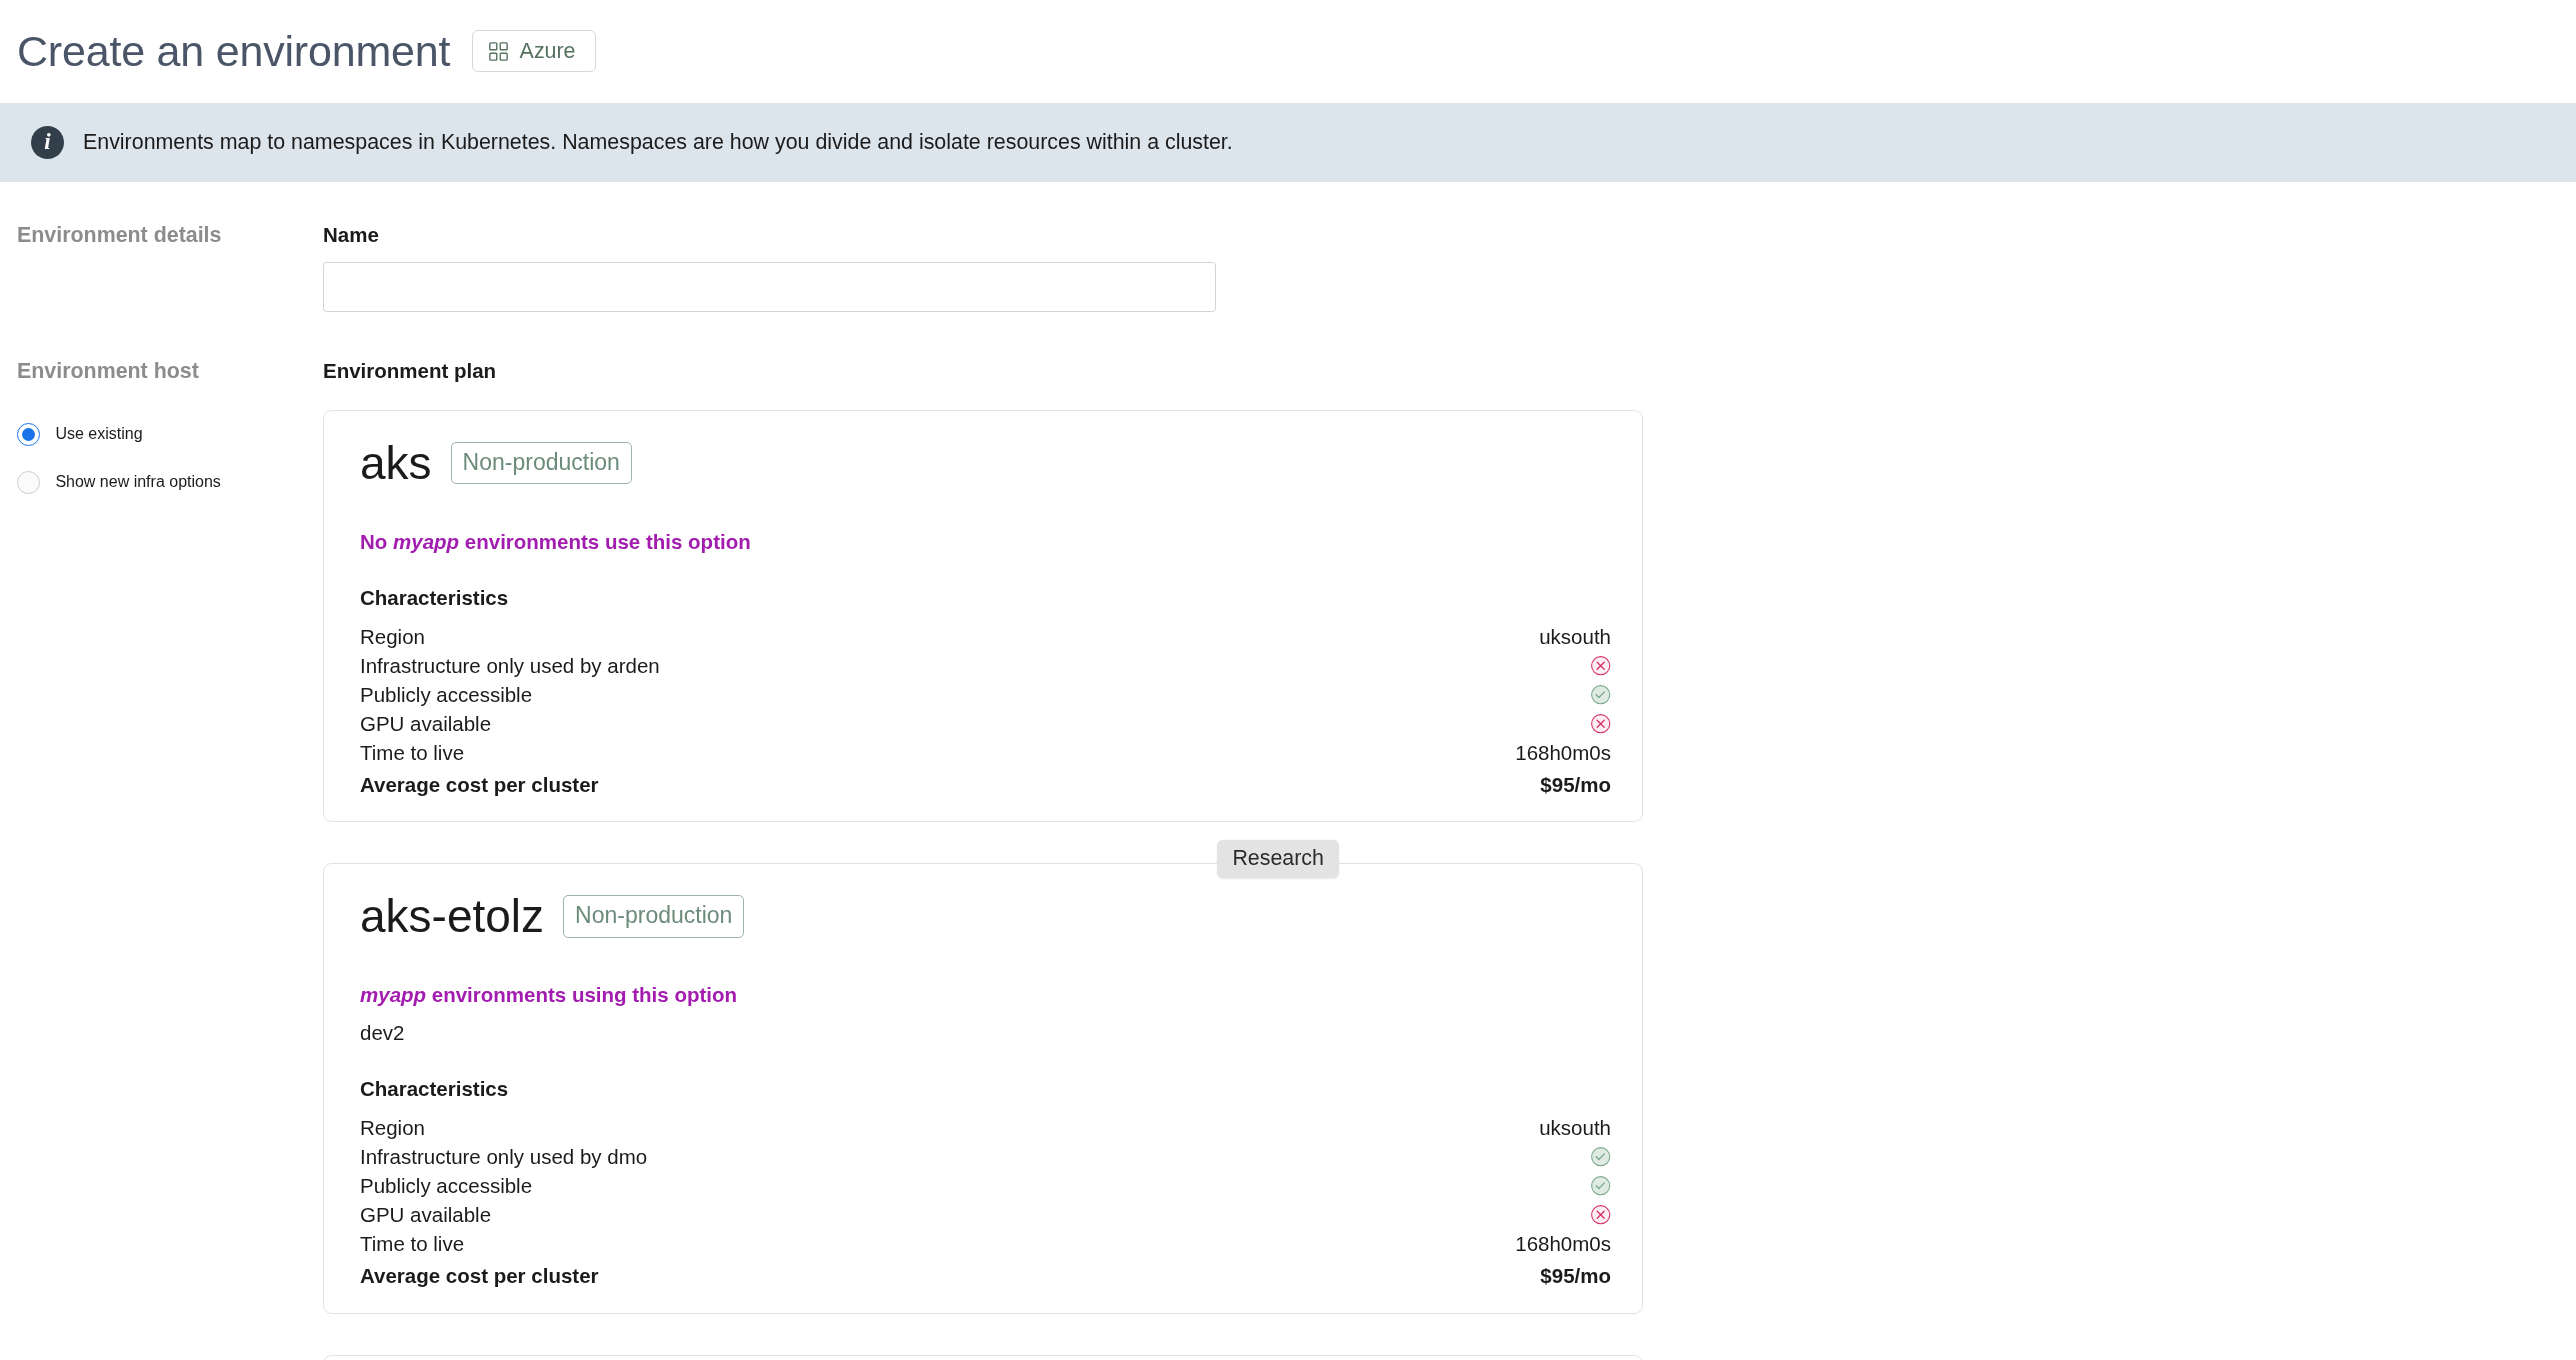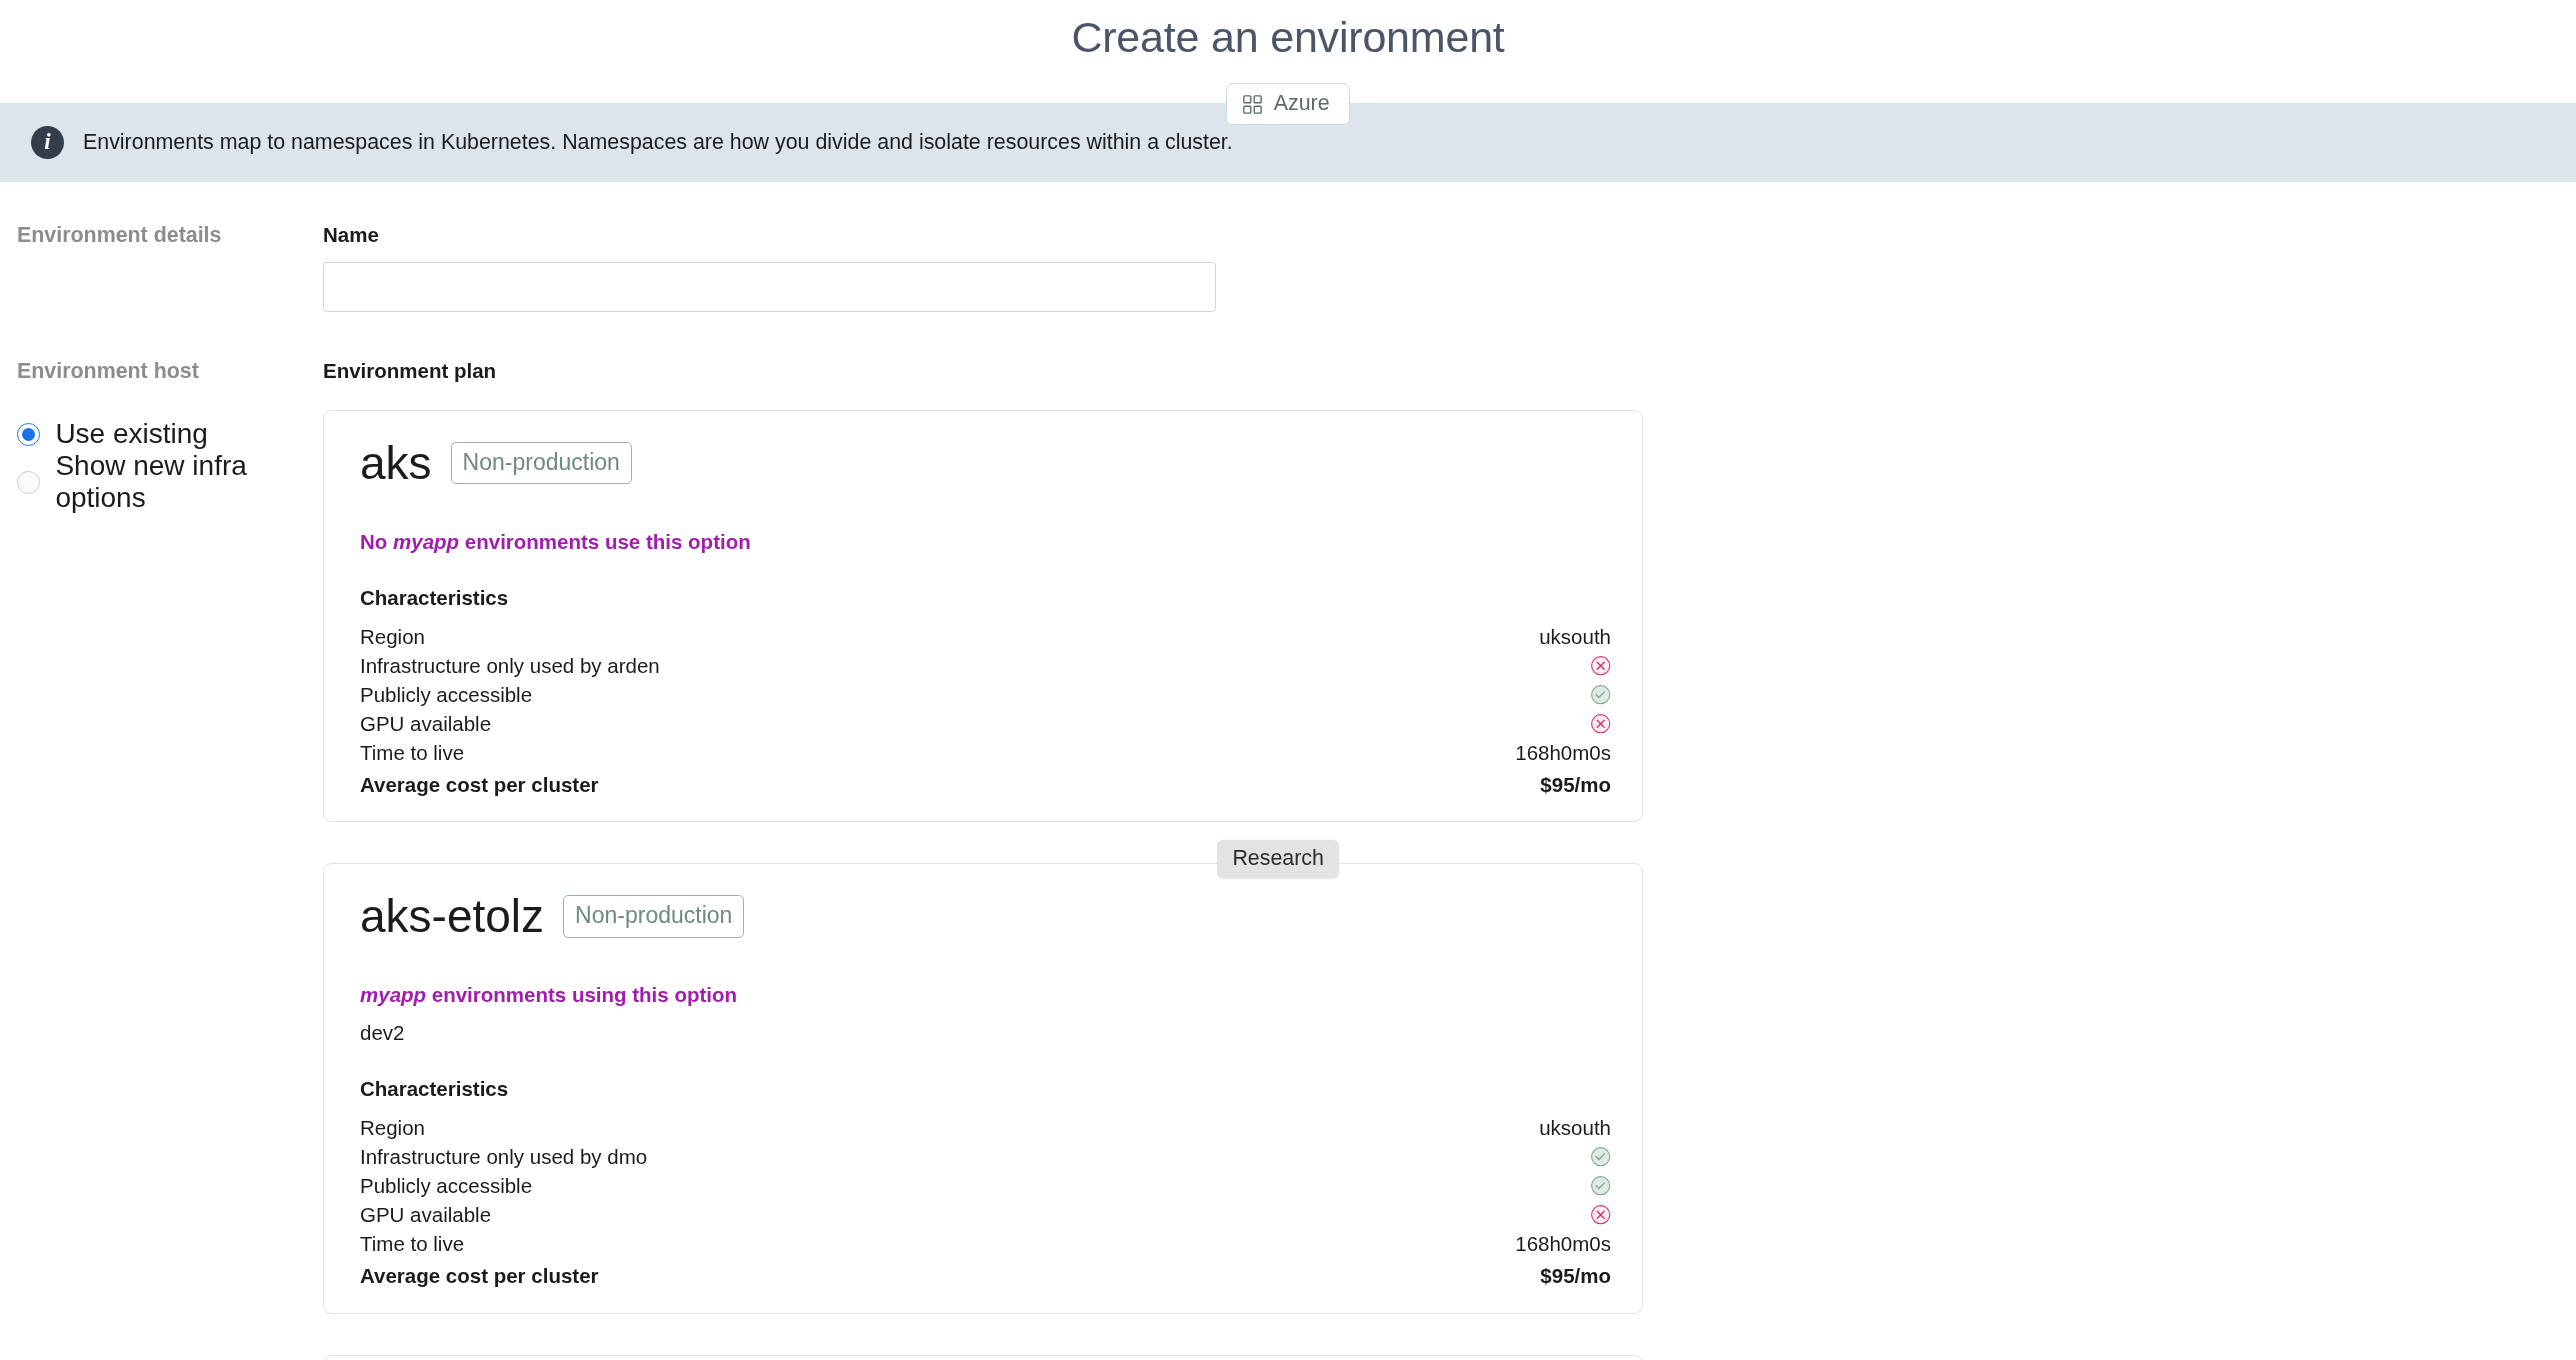--- a/index.html
+++ b/index.html
@@ -17,21 +17,20 @@
     position: relative;
   }
 
   
   .page-header {
     display: flex;
     align-items: center;
     gap: 22px;
     padding: 13.7px 17px 0 17px;
     height: 89px;
-    flex-direction: column;
   }
   .page-title {
     font-size: 43px;
     font-weight: 400;
     color: #4a5568;
     letter-spacing: -0.2px;
     line-height: 1.1;
     white-space: nowrap;
   }
   .provider-chip {
@@ -151,21 +150,21 @@
   .radio-outer.checked {
     border: 1.7px solid #1a73e8;
     background: #ffffff;
   }
   .radio-dot {
     width: 13px;
     height: 13px;
     border-radius: 50%;
     background: #1a73e8;
   }
-  .radio-label { font-size: 28px; color: #1b1b1b; }
+  .radio-label { font-size: 16px; color: #1b1b1b; }
 
   
   .plan-grid {
     display: flex;
     flex-wrap: wrap;
     gap: 41px 41px;
     margin-top: 27px;
     width: 2203px;
   }
   .plan-card {

